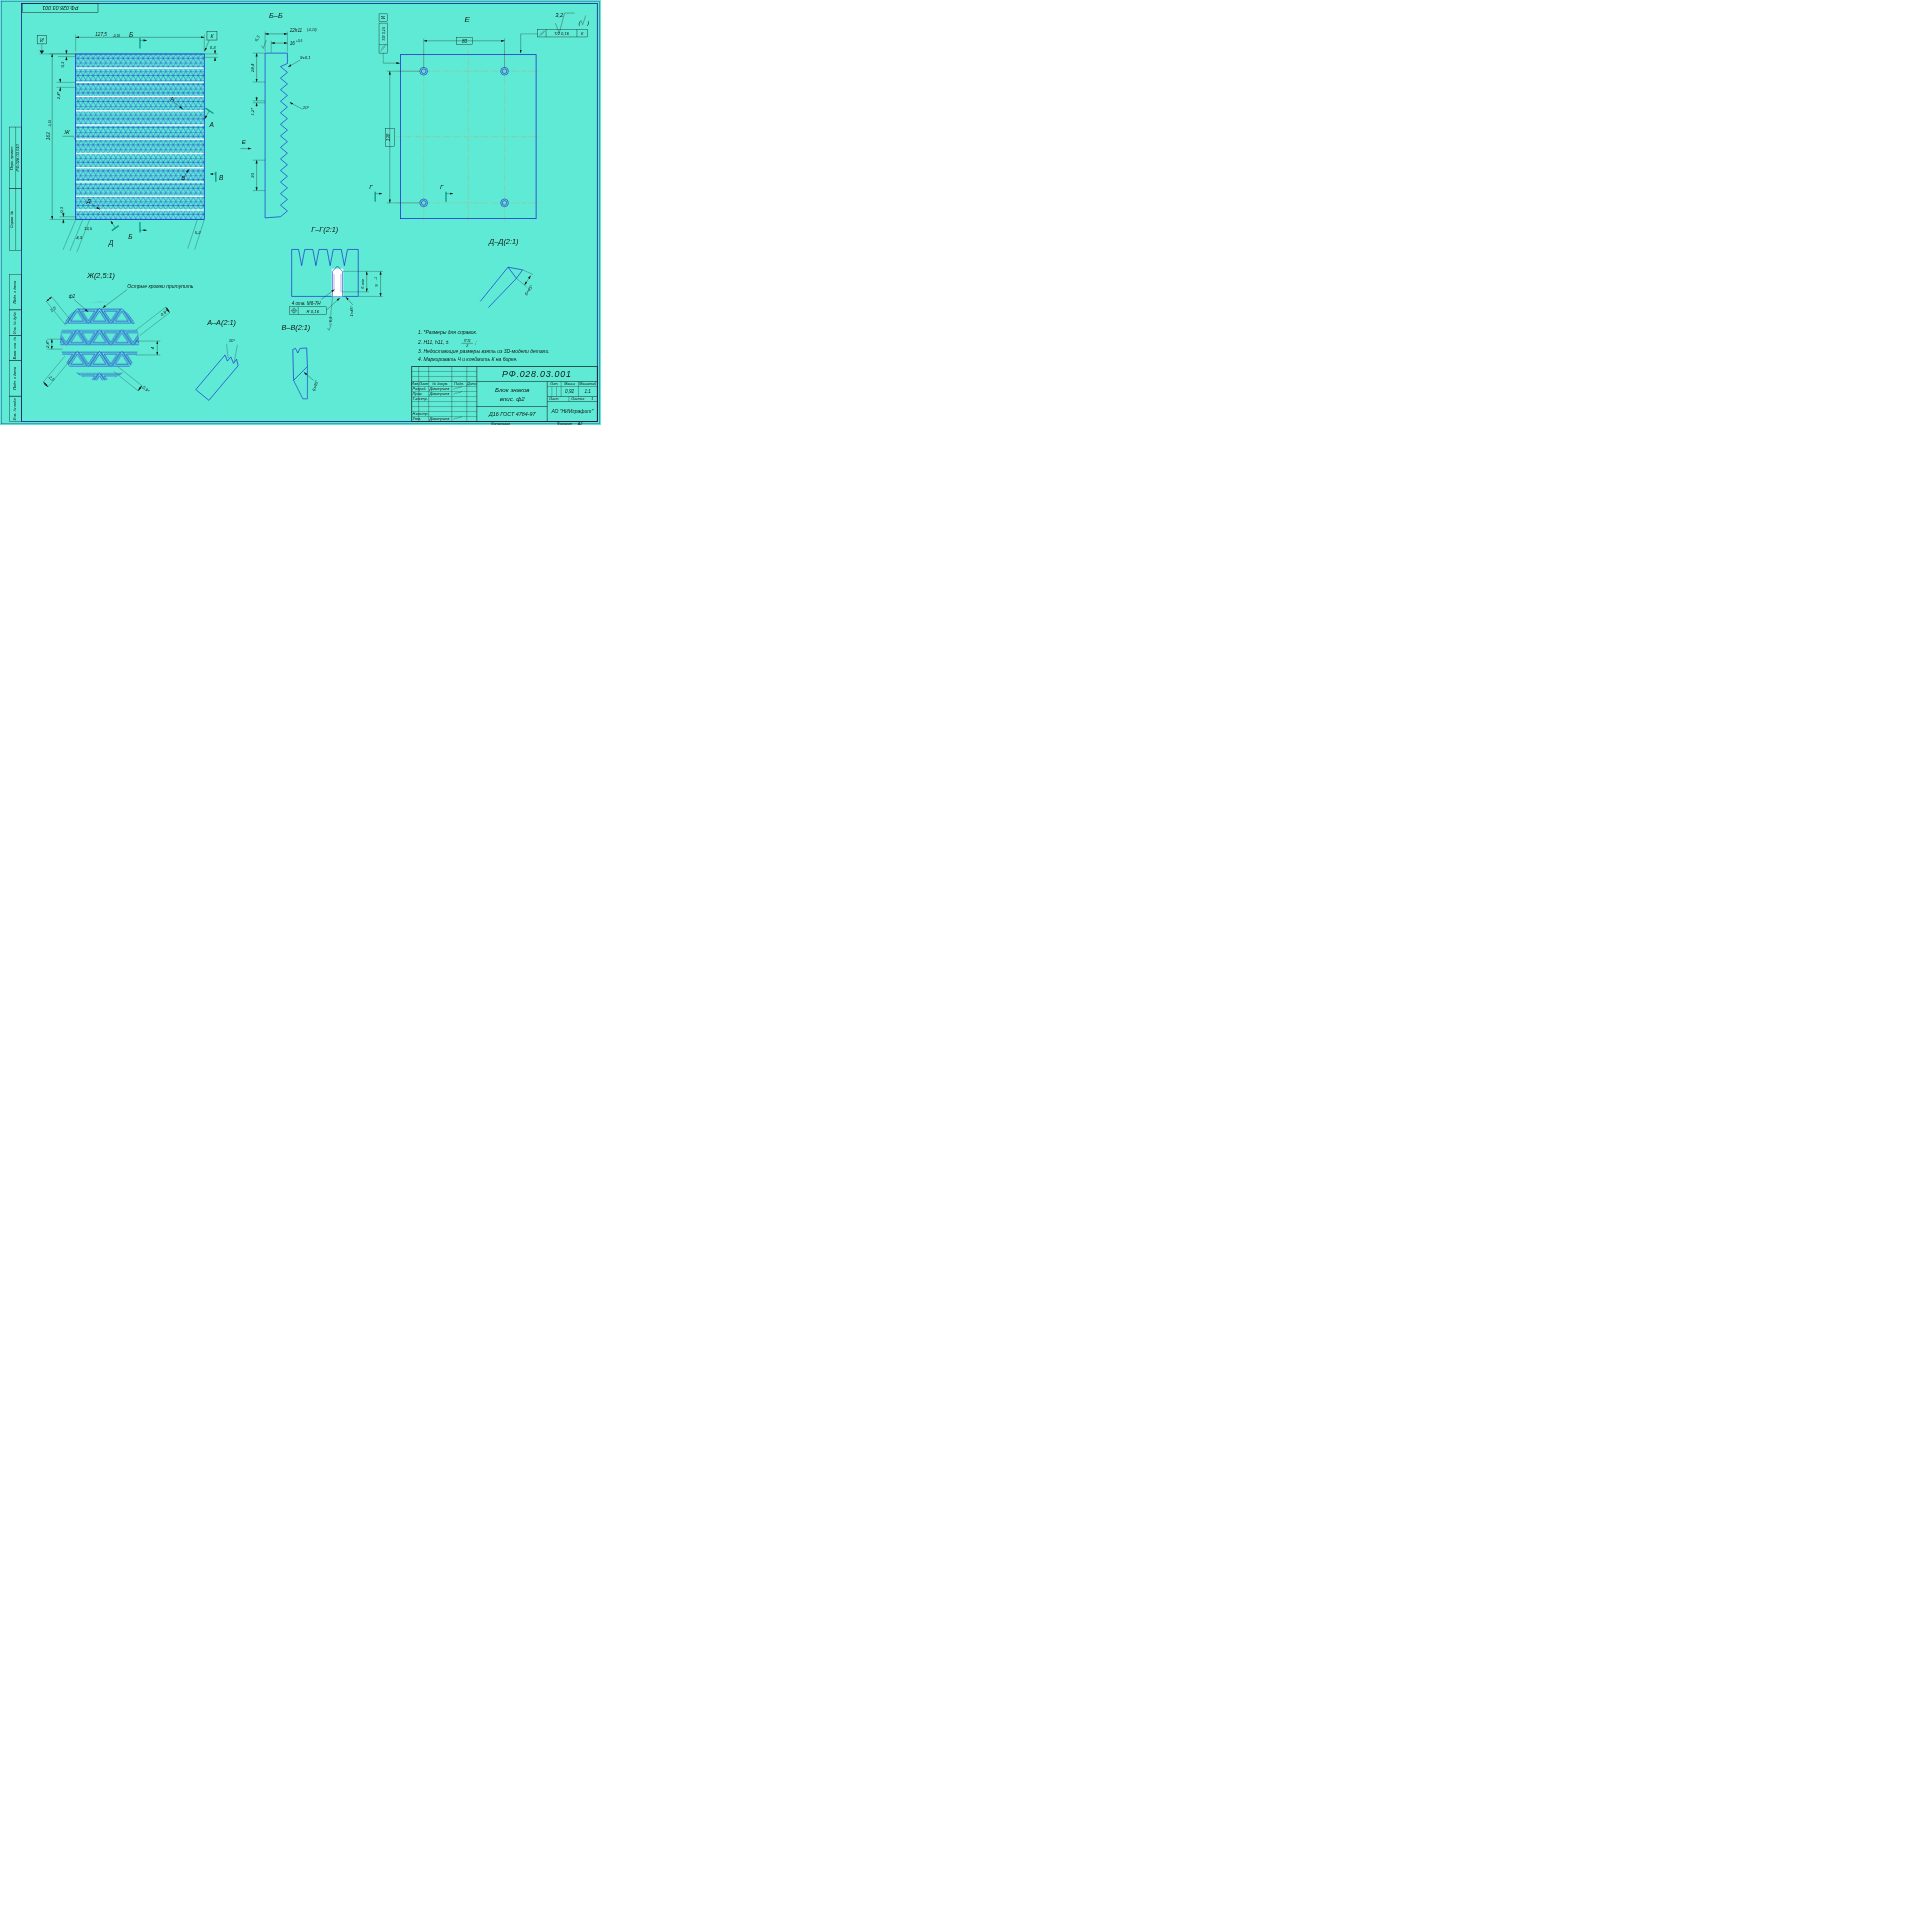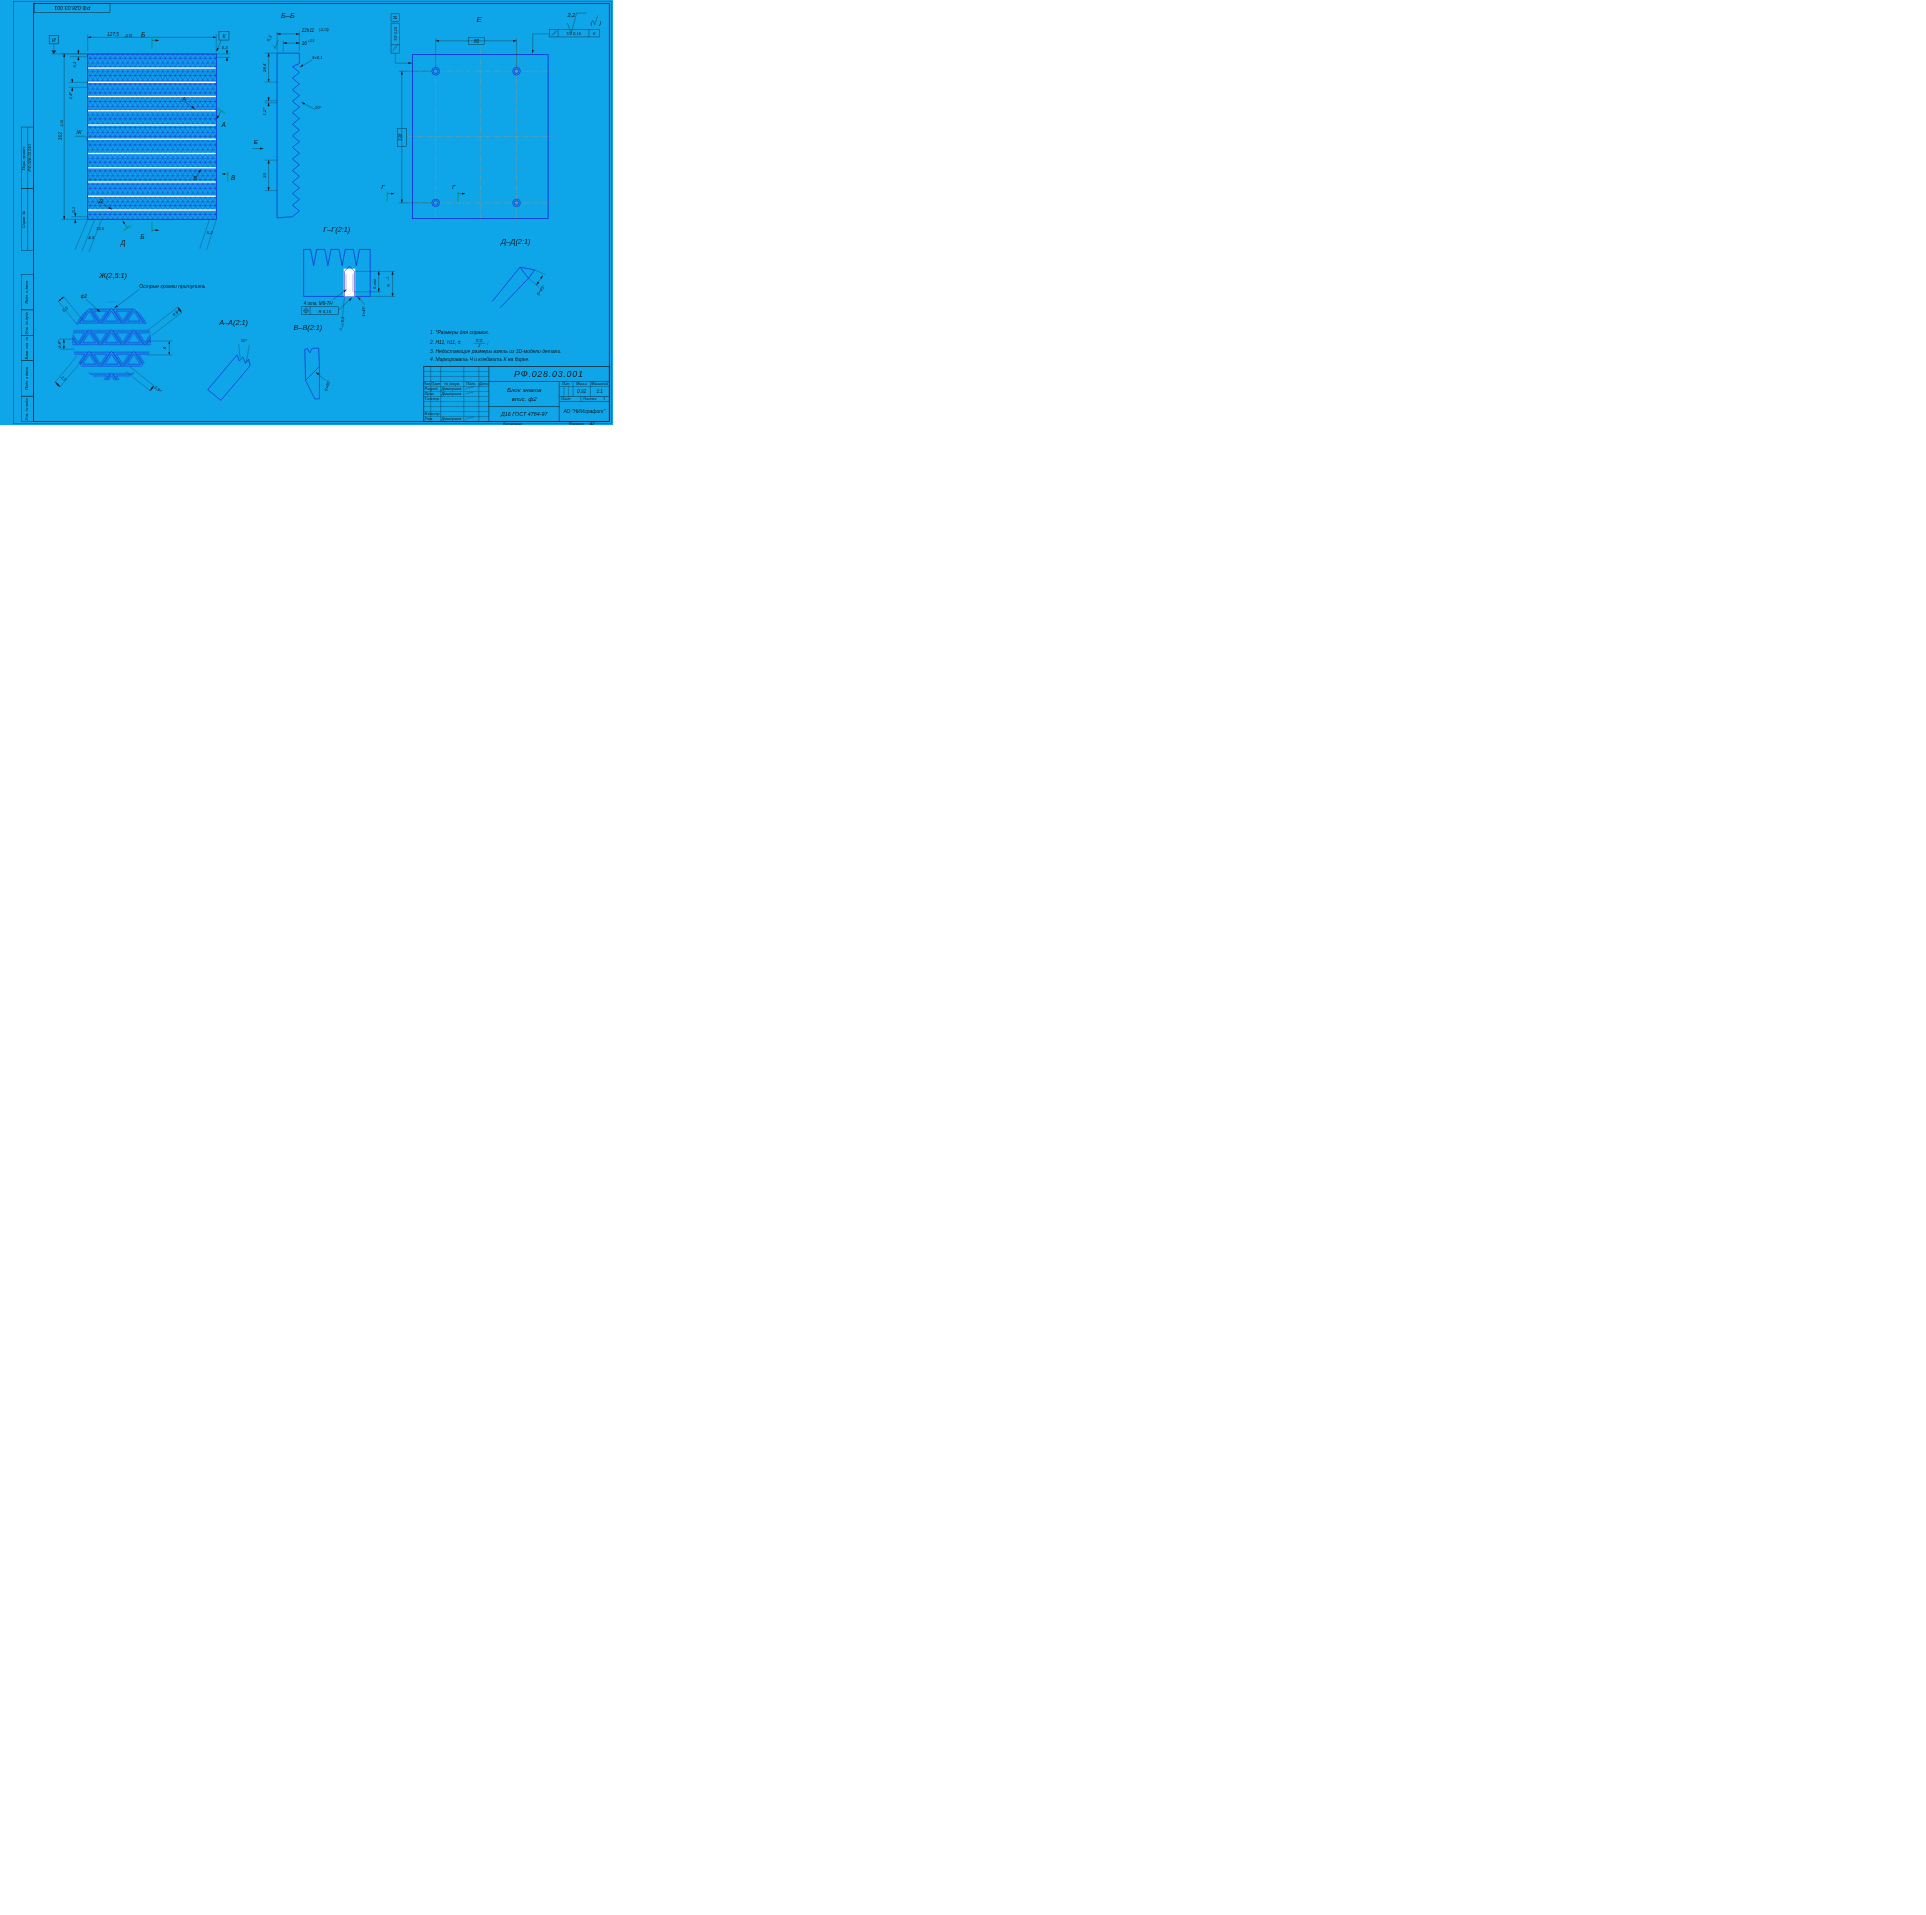--- a/index.html
+++ b/index.html
@@ -1,16 +1,16 @@
 <!DOCTYPE html>
 <html style="font-size:6.2px"><head>
 <meta charset="utf-8">
 <style>
   html,body{margin:0;padding:0;background:#ffffff;}
-  .sheet{position:relative;width:601px;height:425px;background:#0ea5e9;padding-left:12px;}
+  .sheet{position:relative;width:601px;height:425px;background:#5eead4;}
   svg{display:block;}
   svg text{font-family:"Liberation Sans",sans-serif;font-style:italic;fill:#151515;}
   .t8{font-size:8.5px}.t9{font-size:9.5px}.t10{font-size:10px}.t105{font-size:10.5px}
   .t11{font-size:11px}.t12{font-size:12px}.t13{font-size:13px}.t14{font-size:14px}
   .t15{font-size:15px}.t16{font-size:16px}.t17{font-size:17px}.t19{font-size:19px}
   .t21{font-size:21px}.t23{font-size:23px;letter-spacing:2px}
   .thin{stroke:#151515;stroke-width:0.7;fill:none}
   .dim{stroke:#151515;stroke-width:0.85;fill:none}
   .blue{stroke:#1717cf;fill:none}
   .teal{stroke:#0b9b8b;stroke-width:3.5;fill:none}

